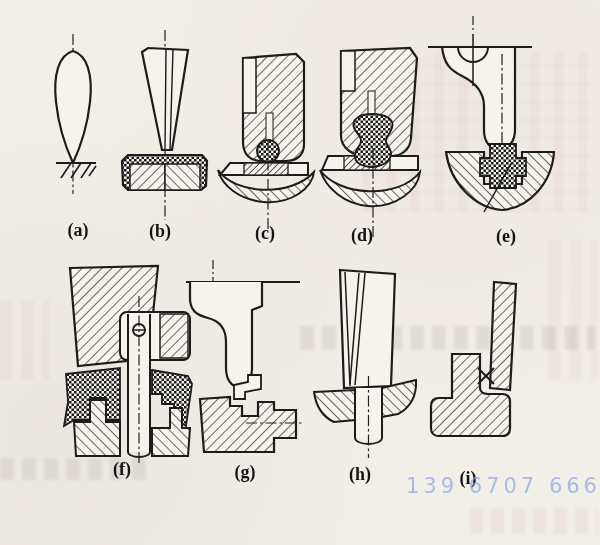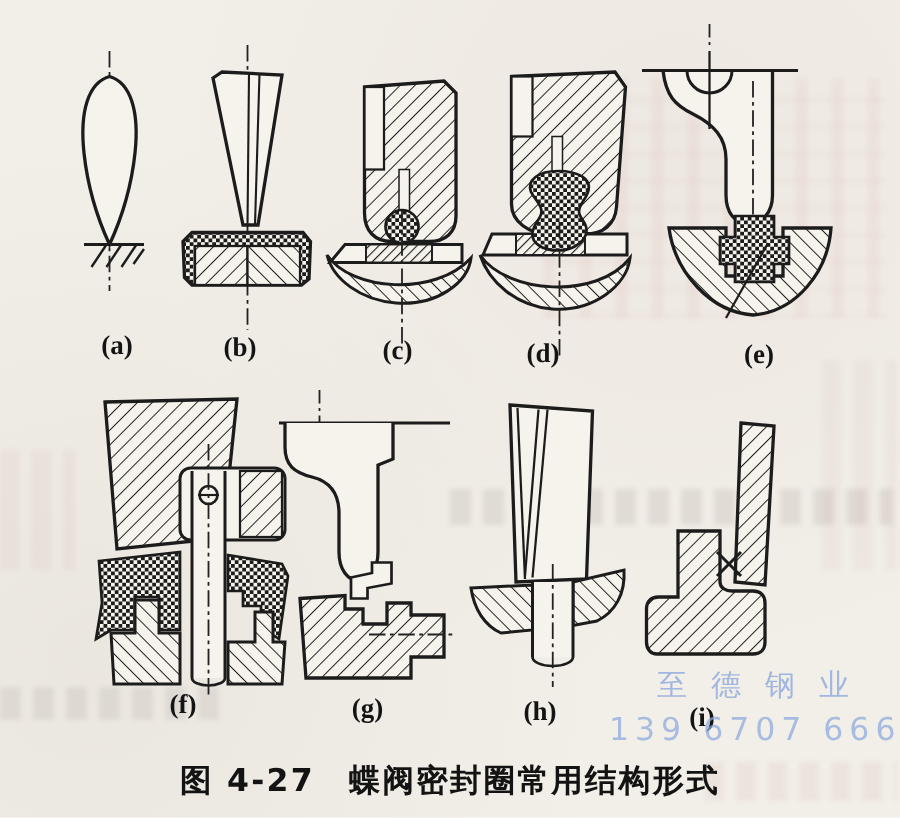--- a/index.html
+++ b/index.html
@@ -172,18 +172,16 @@
   <span class="fig-label" style="left:78px;  top:220px">(a)</span>
   <span class="fig-label" style="left:160px; top:221px">(b)</span>
   <span class="fig-label" style="left:265px; top:223px">(c)</span>
   <span class="fig-label" style="left:362px; top:225px">(d)</span>
   <span class="fig-label" style="left:506px; top:226px">(e)</span>
   <span class="fig-label" style="left:122px; top:459px">(f)</span>
   <span class="fig-label" style="left:245px; top:462px">(g)</span>
   <span class="fig-label" style="left:360px; top:464px">(h)</span>
   <span class="fig-label" style="left:468px; top:468px">(i)</span>
 
-  <span class="wm wm-company">至德钢业</span>
   <span class="wm wm-phone">139 6707 6667</span>
 
-  <div class="caption">图 4-27　蝶阀密封圈常用结构形式</div>
 
 </div>
 
 </body></html>

